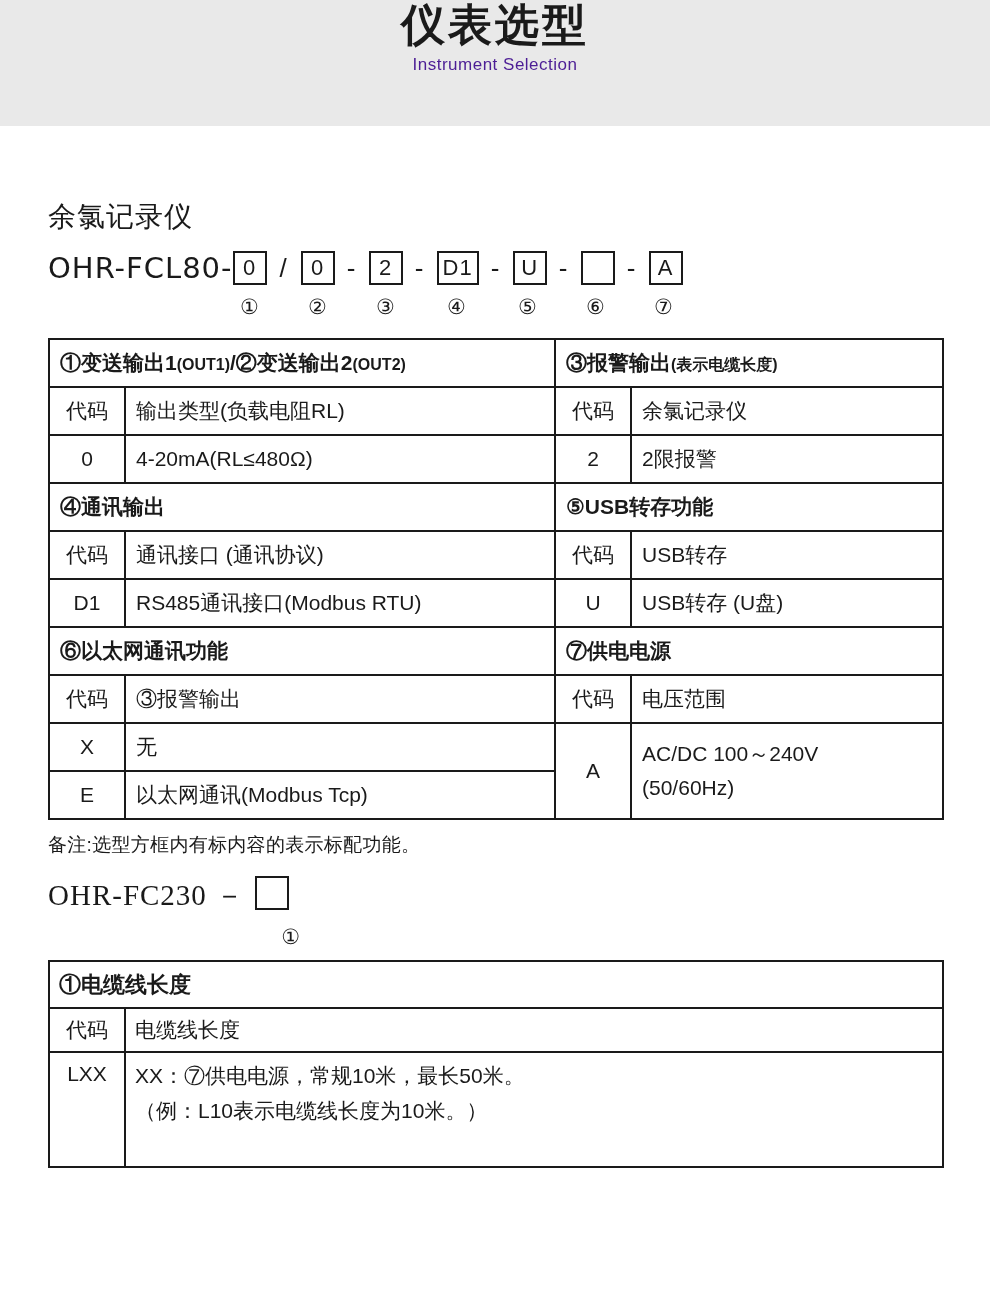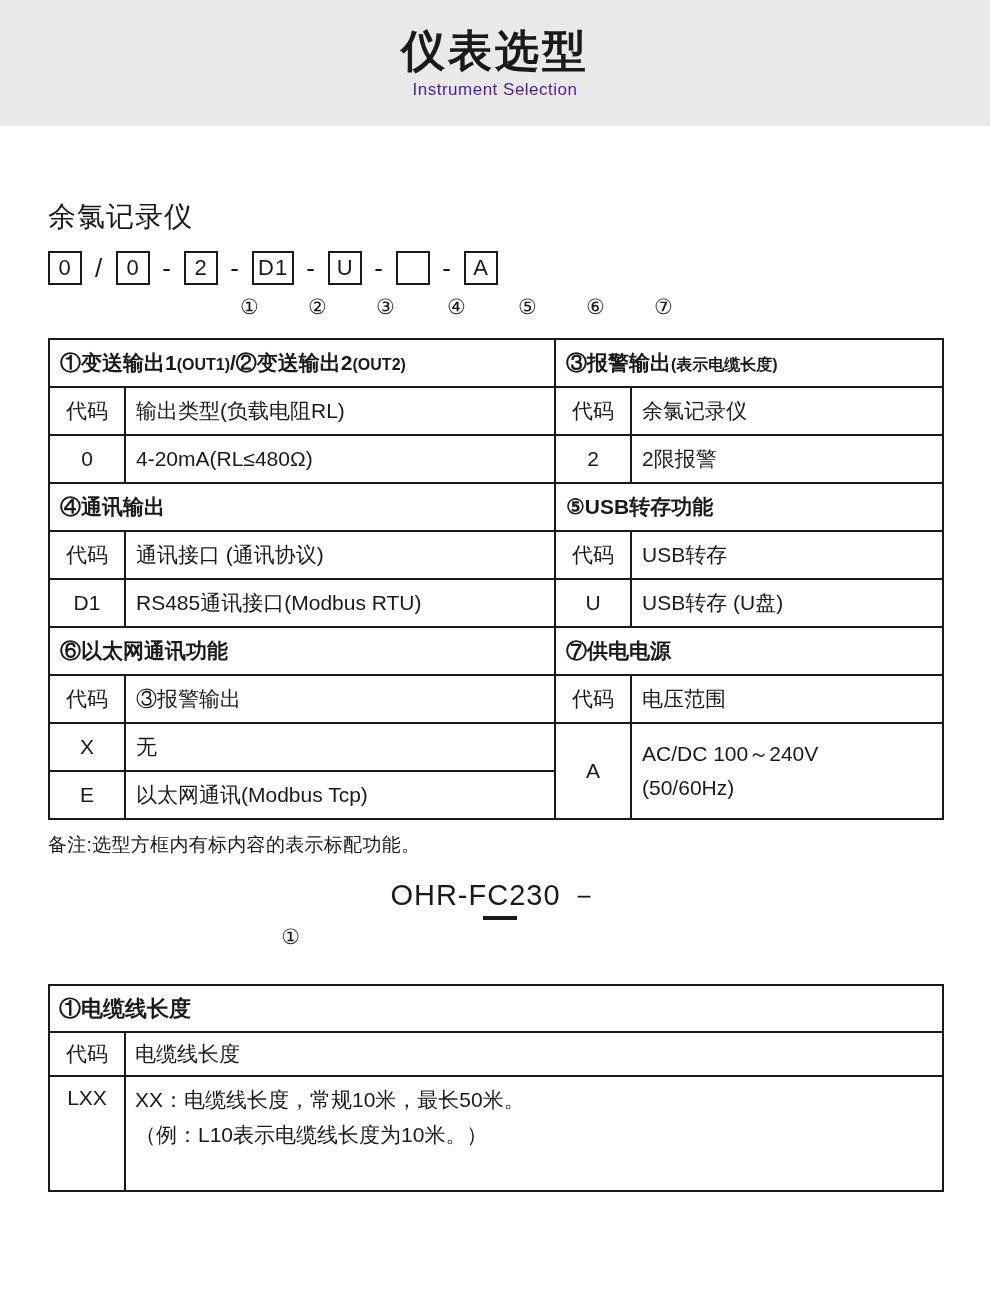--- a/index.html
+++ b/index.html
@@ -14,21 +14,20 @@
     color: #1a1a1a;
     overflow: hidden;
   }
   .header {
     width: 990px;
     height: 126px;
     background: #e9e9e9;
     display: flex;
     flex-direction: column;
     align-items: center;
-    justify-content: center;
   }
   .header-title {
     font-size: 44px;
     font-weight: bold;
     letter-spacing: 3px;
     color: #1a1a1a;
     line-height: 1.15;
   }
   .header-sub {
     font-size: 17px;
@@ -122,21 +121,21 @@
   }
   .note {
     font-size: 19px;
     margin-top: 12px;
     letter-spacing: 0.3px;
   }
 
   table.cable {
     border-collapse: collapse;
     width: 894px;
-    margin-top: 32px;
+    margin-top: 8px;
     table-layout: fixed;
   }
   table.cable td {
     border: 2px solid #1a1a1a;
     padding: 5px 9px;
     font-size: 21px;
     line-height: 1.5;
     vertical-align: top;
   }
   table.cable td.hdr {
@@ -146,27 +145,25 @@
   }
   table.cable td.center {
     text-align: center;
     vertical-align: top;
   }
   .cell-lines div {
     padding: 2px 0;
   }
   .elec-line {
     display: flex;
-    align-items: center;
     font-size: 29px;
-    font-family: Liberation Sans, sans-serif;
+    font-family: Liberation Serif, serif;
     letter-spacing: 1px;
     margin-top: 18px;
     height: 44px;
-    flex-direction: column;
   }
   .elec-marker {
     display: flex;
     align-items: center;
     height: 30px;
     font-size: 21px;
     margin-top: 2px;
   }
 </style>
 </head>
@@ -175,20 +172,21 @@
 <div class="header">
   <div class="header-title">仪表选型</div>
   <div class="header-sub">Instrument Selection</div>
 </div>
 
 <div class="content">
 
   <div class="section-title">余氯记录仪</div>
 
   <div class="model-line">
+    <span class="model-prefix">OHR-FCL80-</span>
     <span class="code-box">0</span>
     <span class="sep">/</span>
     <span class="code-box">0</span>
     <span class="sep">-</span>
     <span class="code-box">2</span>
     <span class="sep">-</span>
     <span class="code-box">D1</span>
     <span class="sep">-</span>
     <span class="code-box">U</span>
     <span class="sep">-</span>
@@ -311,21 +309,21 @@
         <td class="hdr" colspan="2">①电缆线长度</td>
       </tr>
       <tr>
         <td class="center">代码</td>
         <td>电缆线长度</td>
       </tr>
       <tr>
         <td class="center">LXX</td>
         <td>
           <div class="cell-lines">
-            <div>XX：电缆线长度，常规10米，最长50米。</div>
+            <div>XX：⑦供电电源，常规10米，最长50米。</div>
             <div>（例：L10表示电缆线长度为10米。）</div>
             <div style="height:28px;"></div>
           </div>
         </td>
       </tr>
     </tbody>
   </table>
 
 </div>
 

